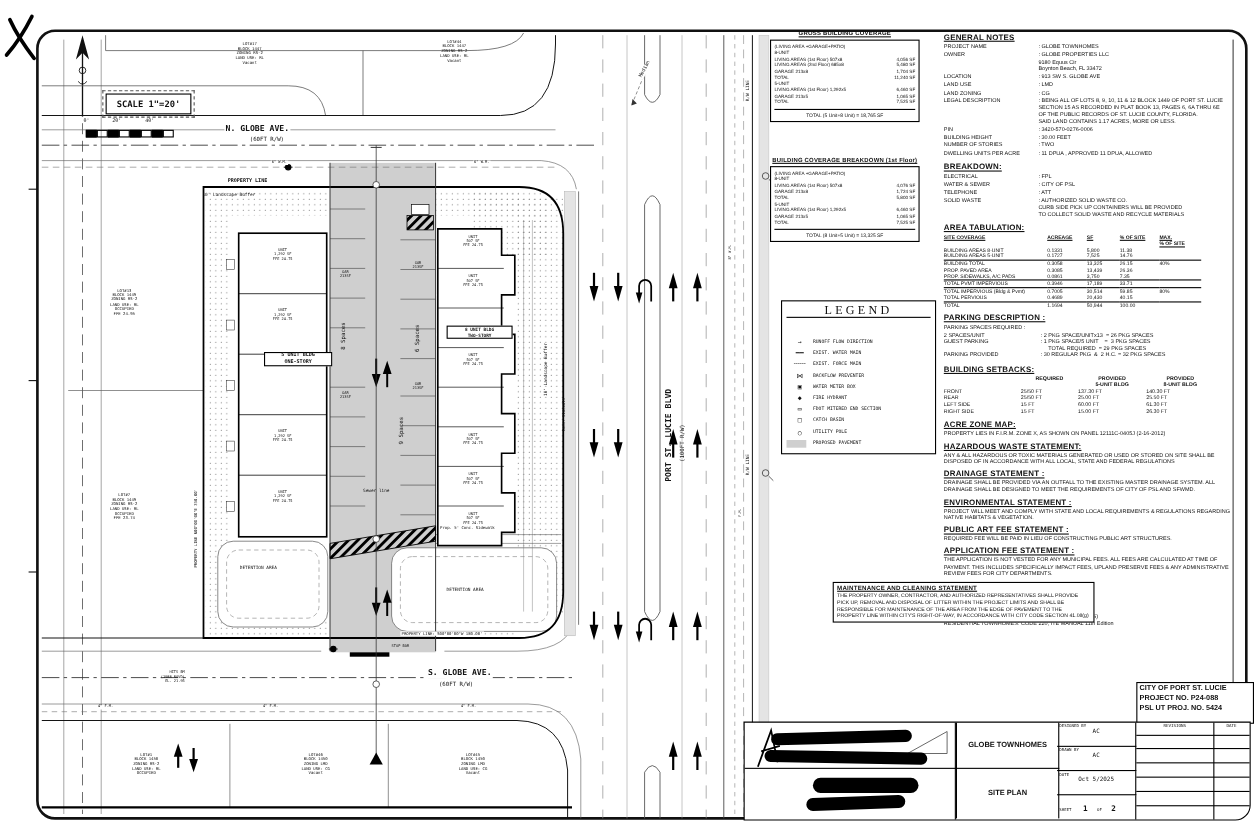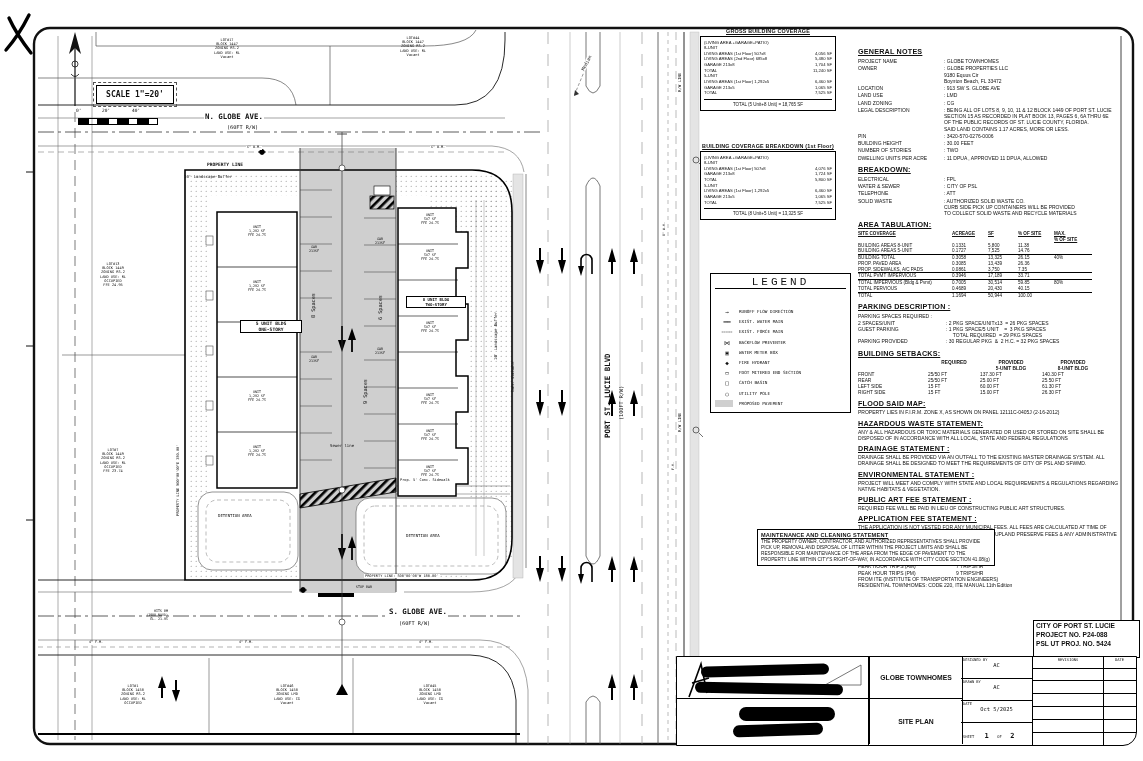--- a/index.html
+++ b/index.html
@@ -16,21 +16,21 @@
   .boxed{border:1px solid #000;background:#fff;text-align:center;line-height:1.25;font-weight:bold}
   
   .scalebox{position:absolute;left:96px;top:85px;width:76px;height:17px;border:1.4px solid #000;
     outline:1px dashed #555;outline-offset:2px;display:flex;align-items:center;justify-content:center;
     font-family:"DejaVu Sans Mono",monospace;font-size:8px;font-weight:bold;background:#fff}
   .scalebar{position:absolute;left:78px;top:118px;display:flex}
   .scalebar i{width:8px;height:5px;border:0.6px solid #000}
   .scalebar i:nth-child(odd){background:#000}
   .stick{position:absolute;top:108px;font-size:4.5px;font-family:"DejaVu Sans Mono",monospace}
   
-  .notes{position:absolute;left:858px;top:47px;width:262px;font-size:5px;line-height:1.25}
+  .notes{position:absolute;left:858px;top:29px;width:262px;font-size:5px;line-height:1.25}
   .sec{margin-bottom:4px}
   .h1{font-size:7.2px;font-weight:bold;text-decoration:underline;letter-spacing:.2px;margin-bottom:2px}
   .kv{display:grid;grid-template-columns:86px 1fr;margin-bottom:1px}
   .kv .v{white-space:pre-line}.kv .v::before{content:": "}
   .at-head,.at-row{display:grid;grid-template-columns:94px 36px 30px 36px 38px;font-size:4.6px}
   .at-head span{font-weight:bold;text-decoration:underline;white-space:pre-line}
   .at-row[data-u="1"] span{border-top:.6px solid #000}
   .pk-row{display:grid;grid-template-columns:88px 1fr}.pk-row .v{white-space:pre}
   .sb-head,.sb-row{display:grid;grid-template-columns:70px 52px 62px 62px;font-size:4.8px}
   .sb-head span{white-space:pre-line;text-align:center;font-weight:bold}
@@ -40,21 +40,21 @@
   
   .covbox{position:absolute;width:136px;font-family:"Liberation Sans",sans-serif}
   .covbox .h1{font-size:5.4px;text-align:center}
   .covframe{border:1.6px solid #000;padding:3px 3px;background:#fff}
   .cv-row{display:grid;grid-template-columns:1fr 40px;font-size:4.2px;line-height:1.35}
   .cv-row .v{text-align:right}
   .cv-sub{font-size:4.2px}
   .cv-foot{font-size:4.5px;text-align:center;margin-top:3px;border-top:.6px solid #000;padding-top:2px}
   
   .legend{position:absolute;left:710px;top:273px;width:131px;border:1.6px solid #000;background:#fff;padding:2px 4px}
-  .legend .lt{font-family:Liberation Mono, monospace;font-size:11px;letter-spacing:3px;text-align:center;
+  .legend .lt{font-family:Liberation Serif, serif;font-size:11px;letter-spacing:3px;text-align:center;
     border-bottom:1px solid #000;margin-bottom:19px}
   .lg-row{display:grid;grid-template-columns:24px 1fr;align-items:center;font-size:4.3px;
     font-family:"DejaVu Sans Mono",monospace;margin-bottom:3.2px}
   .lg-sym{display:inline-block;text-align:center;font-size:6px;line-height:7px}
   [data-name="runoff-flow-icon"]::before{content:"→"}
   [data-name="exist-water-main-icon"]::before{content:"━━"}
   [data-name="exist-force-main-icon"]::before{content:"╌╌╌"}
   [data-name="backflow-preventer-icon"]::before{content:"⋈"}
   [data-name="water-meter-box-icon"]::before{content:"▣"}
   [data-name="fire-hydrant-icon"]::before{content:"◆"}
@@ -833,21 +833,21 @@
         <span data-name="setback-required">15  FT</span>
         <span data-name="setback-5unit">15.00 FT</span>
         <span data-name="setback-8unit">26.30 FT</span>
       </div>
         </div>
   </div>
 
   <div data-name="statements-list">
 
   <div class="stmt" data-name="statement-block">
-      <div class="h1" data-name="statement-title">FLOOD SAID MAP:</div>
+      <div class="h1" data-name="statement-title">ACRE ZONE MAP:</div>
       <div data-name="statement-body">PROPERTY LIES IN F.I.R.M. ZONE X, AS SHOWN ON PANEL 12111C-0405J (2-16-2012)</div>
     </div>
         <div class="stmt" data-name="statement-block">
       <div class="h1" data-name="statement-title">HAZARDOUS  WASTE  STATEMENT:</div>
       <div data-name="statement-body">ANY &amp; ALL HAZARDOUS OR TOXIC MATERIALS GENERATED OR USED OR STORED ON SITE SHALL BE DISPOSED OF IN ACCORDANCE WITH ALL LOCAL, STATE AND  FEDERAL REGULATIONS</div>
     </div>
         <div class="stmt" data-name="statement-block">
       <div class="h1" data-name="statement-title">DRAINAGE STATEMENT :</div>
       <div data-name="statement-body">DRAINAGE SHALL BE PROVIDED VIA AN OUTFALL TO THE EXISTING MASTER DRAINAGE SYSTEM. ALL DRAINAGE SHALL BE DESIGNED TO MEET THE REQUIREMENTS OF CITY OF PSL AND SFWMD.</div>
     </div>

